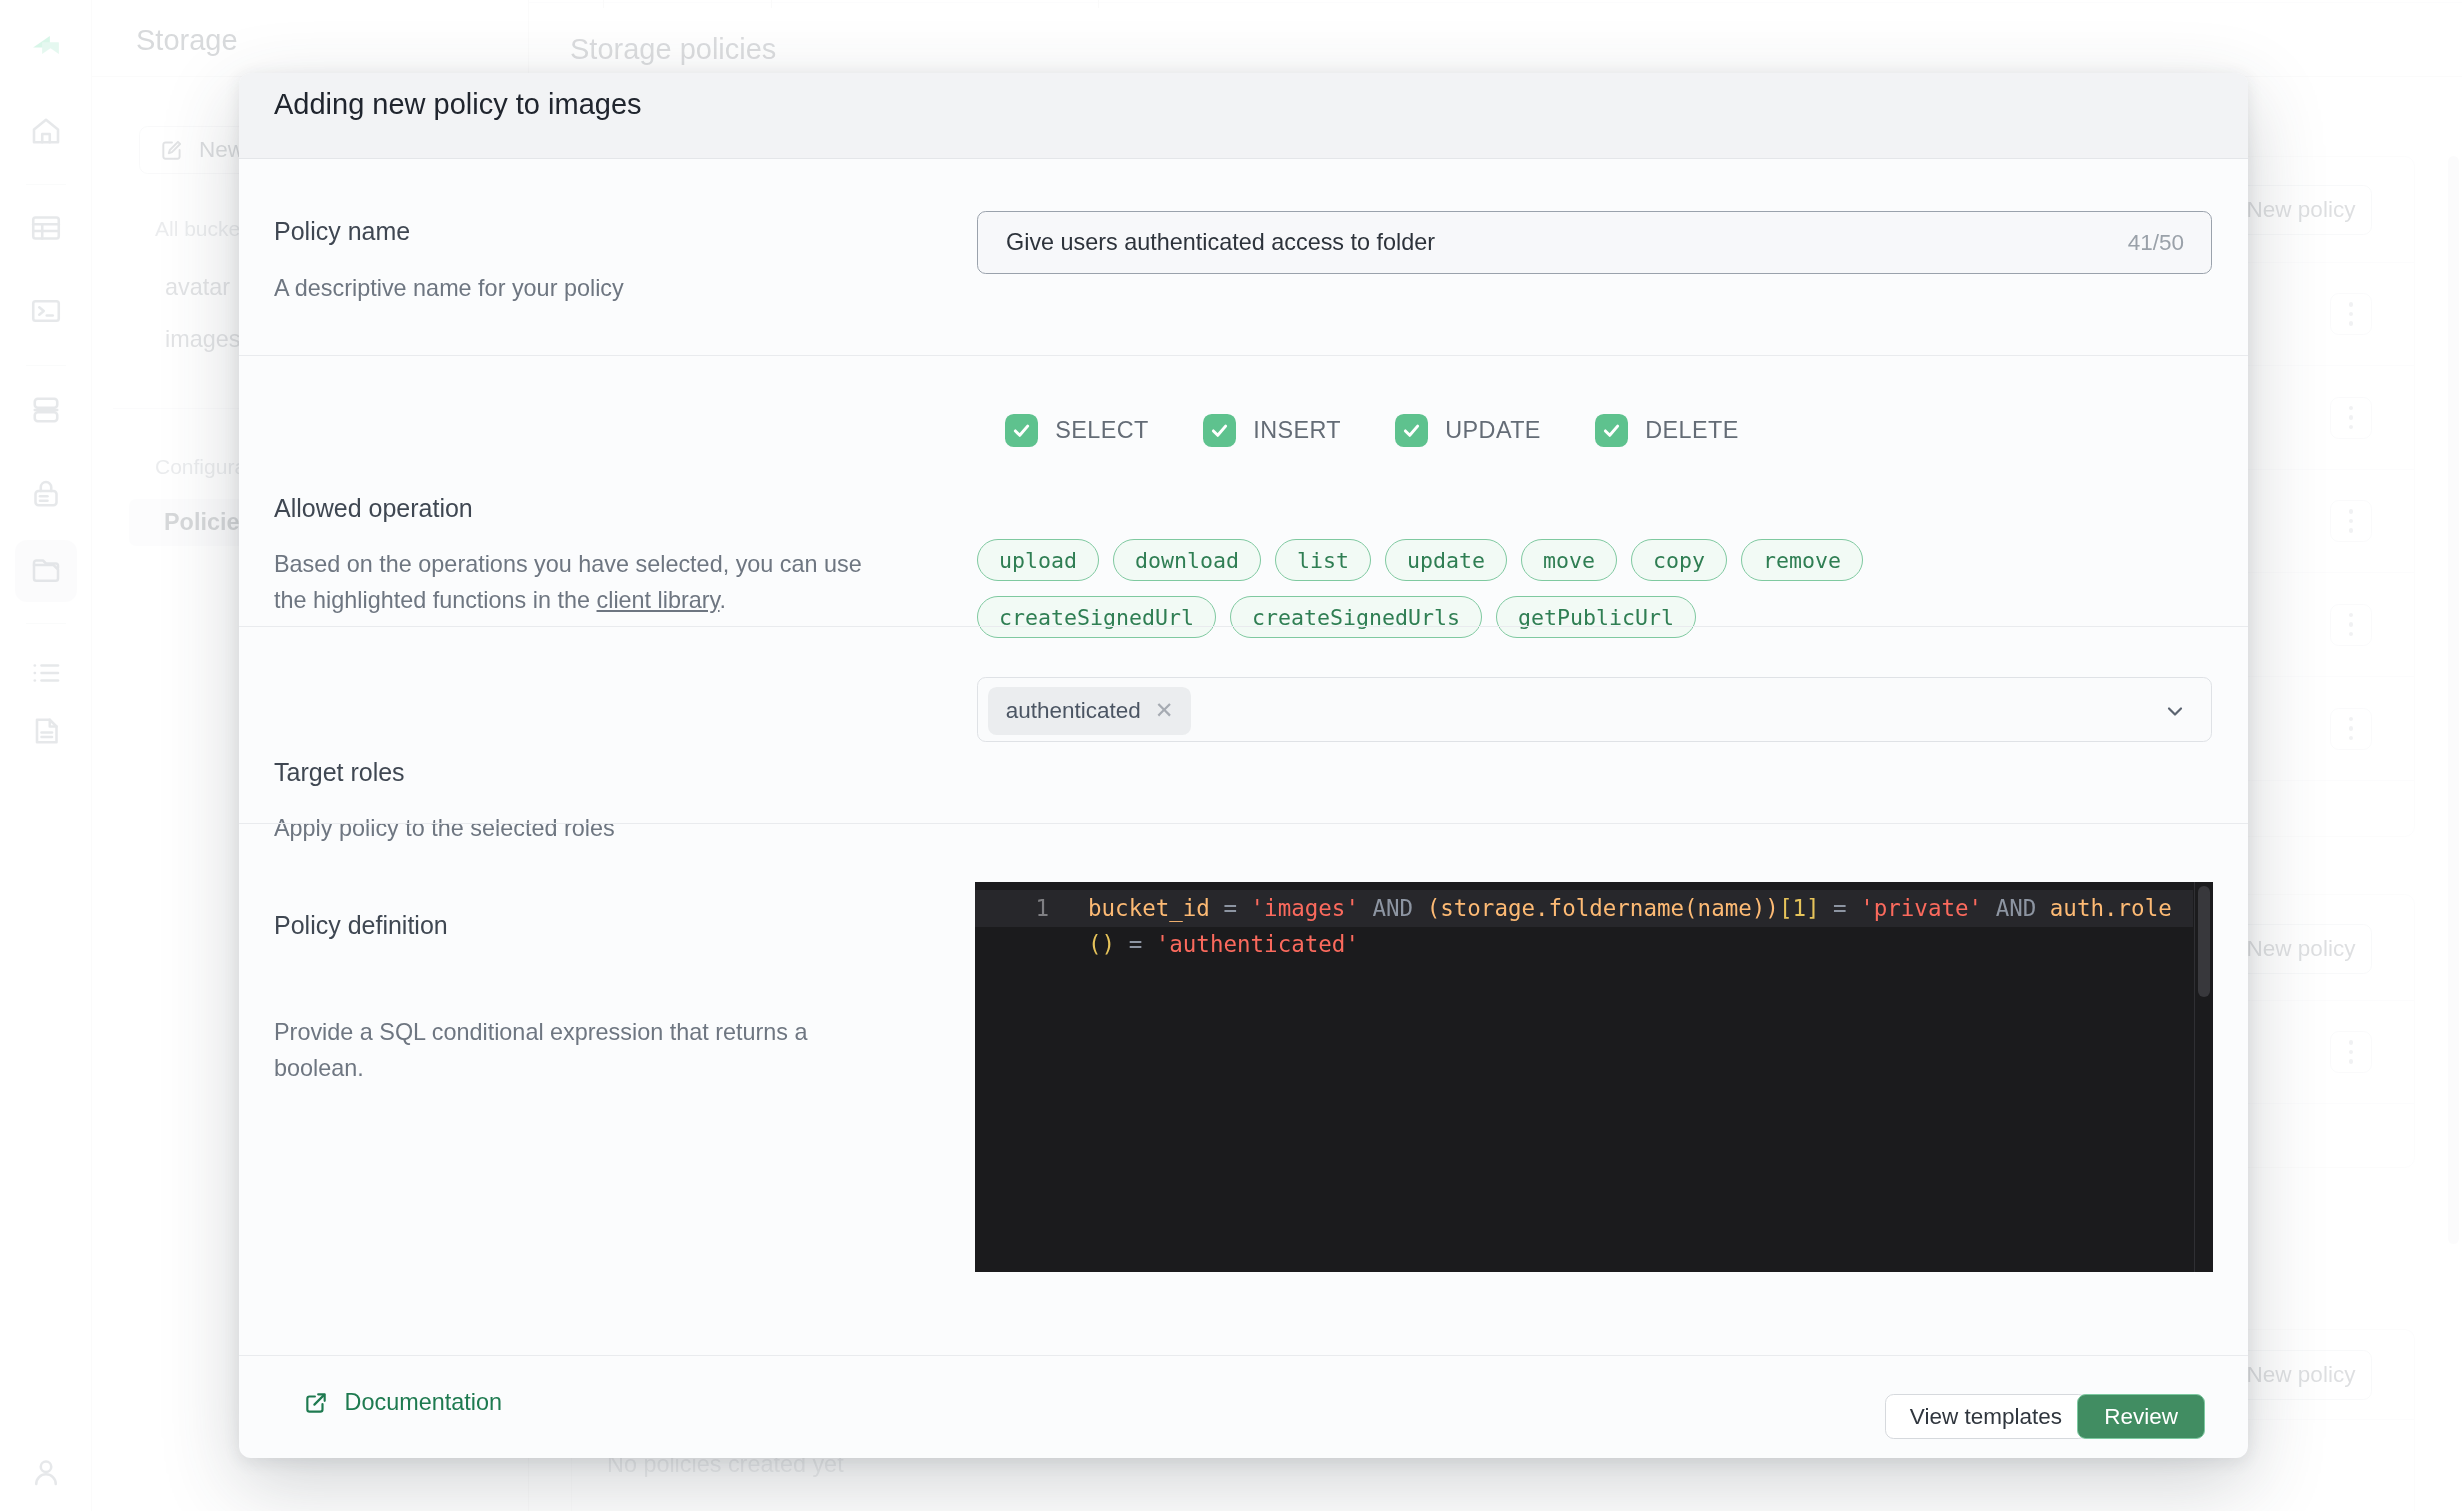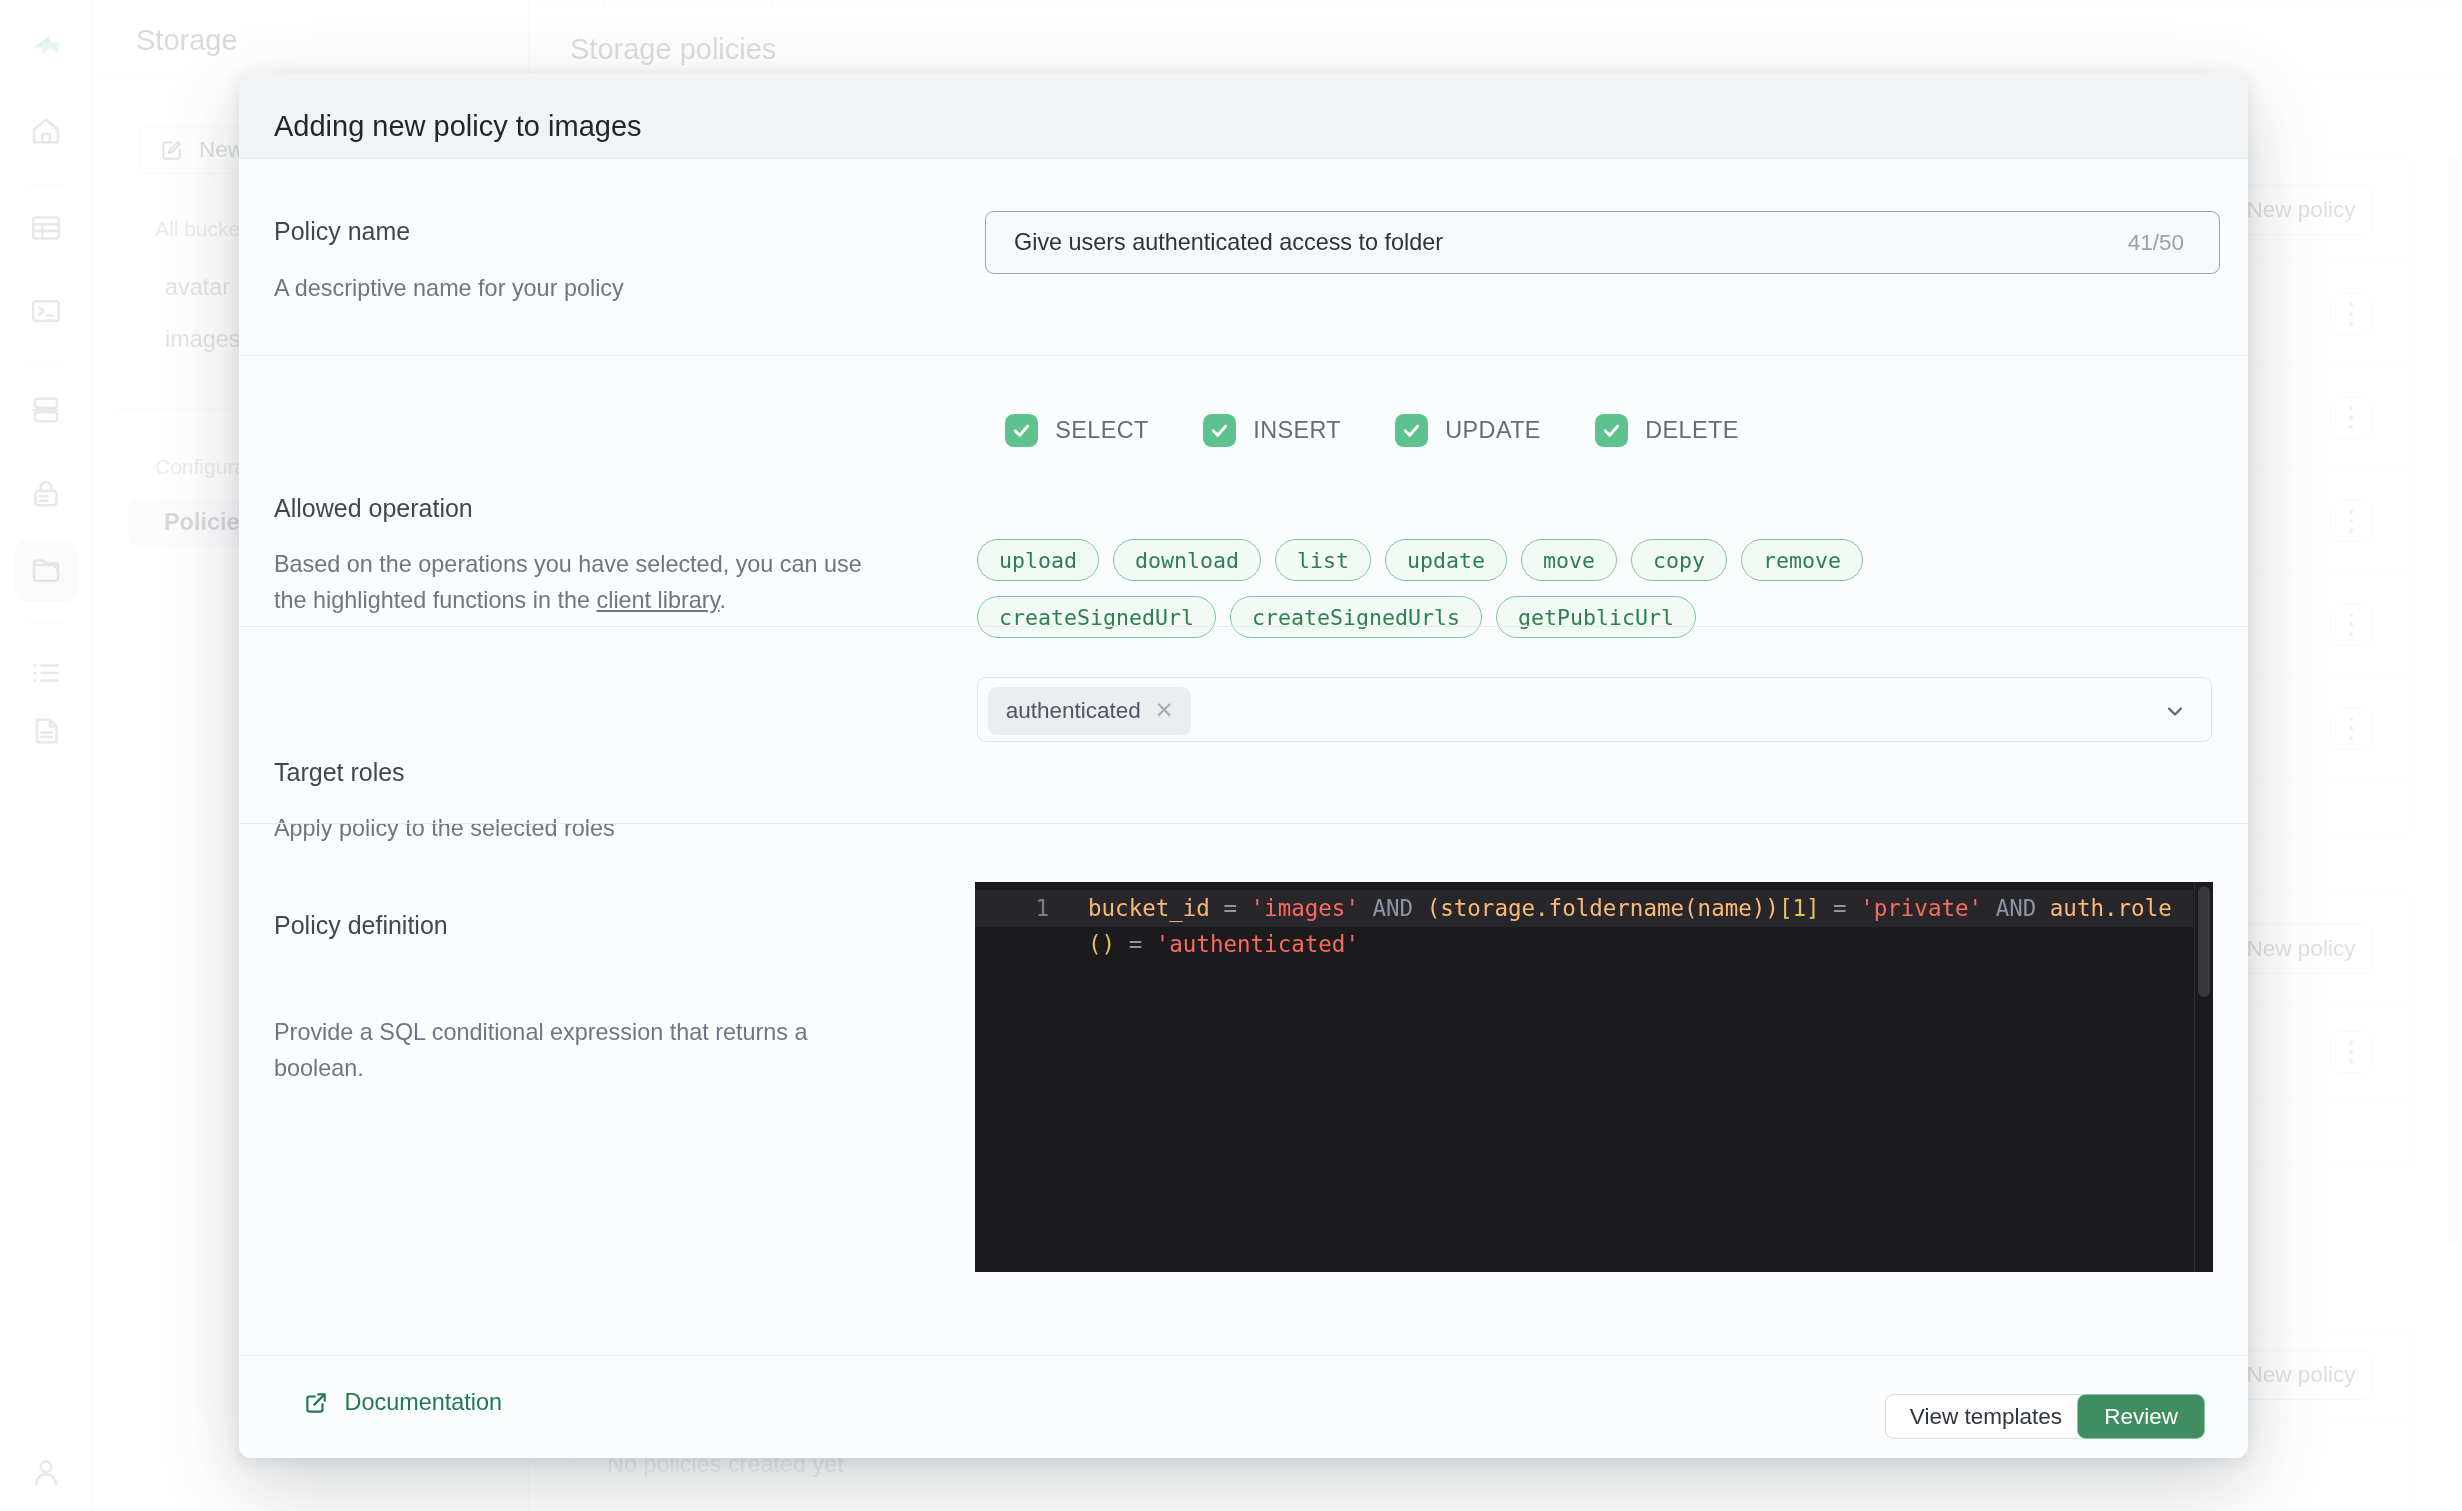--- a/index.html
+++ b/index.html
@@ -43,28 +43,28 @@
   .kebab-btn i { width:4.3px; height:4.3px; border-radius:50%; background:#b6bac0; }
   .empty-text { position:absolute; left:35px; top:31px; font-size:23.4px; color:#a9aeb4; white-space:nowrap; }
   #page-scrollbar { position:absolute; right:3.5px; top:156px; width:10.4px; height:1088px; background:#ececee; border-radius:5.2px; }
 
   
   #dim-overlay { position:absolute; left:0; top:0; width:100%; height:100%; background:rgba(255,255,255,0.80); }
 
   
   #modal { position:absolute; left:239px; top:73px; width:2009px; height:1385px; background:#fbfcfd; border-radius:12px; box-shadow:0 26px 78px rgba(50,60,70,0.22), 0 3.5px 15.6px rgba(50,60,70,0.10); }
   #modal-header { position:absolute; left:0; top:0; width:100%; height:86px; background:#f2f3f5; border-bottom:0.9px solid #e4e6e9; border-radius:12px 12px 0 0; }
-  #modal-title { position:absolute; left:35px; top:37px; font-size:29px; font-weight:500; color:#20252e; }
+  #modal-title { position:absolute; left:35px; top:15px; font-size:29px; font-weight:500; color:#20252e; }
   .sec-divider { position:absolute; left:0; width:100%; height:0.9px; background:#e9ebee; }
   .sec-label { position:absolute; left:35px; font-size:25px; color:#3f4752; }
   .sec-desc  { position:absolute; left:35px; font-size:23.4px; color:#6e7681; line-height:36px; }
   .link { text-decoration:underline; color:#6e7681; cursor:pointer; }
 
   #policy-name-input-wrap { position:absolute; left:738px; top:138px; width:1235px; height:63px; }
-  #policy-name-input { width:100%; height:100%; background:#f7f8fa; border:0.9px solid #9aa2ac; border-radius:8.7px; font-size:23.4px; color:#2d333b; padding:0 104px 0 28px; font-family:"Liberation Sans",sans-serif; outline:none;margin-left:8px; }
+  #policy-name-input { width:100%; height:100%; background:#f7f8fa; border:0.9px solid #9aa2ac; border-radius:8.7px; font-size:23.4px; color:#2d333b; padding:0 104px 0 28px; font-family:"Liberation Sans",sans-serif; outline:none; }
   #char-counter { position:absolute; right:28px; top:19px; font-size:22.5px; color:#9aa1a9; }
 
   #operations-row { position:absolute; left:738px; top:341px; height:35px; }
   .op-group { position:absolute; top:0; display:flex; align-items:center; gap:17.3px; cursor:pointer;padding-left:28px; }
   .checkbox { width:33px; height:33px; background:#5ec28e; border-radius:8.7px; display:flex; align-items:center; justify-content:center; }
   .checkbox svg { width:21px; height:21px; stroke:#ffffff; stroke-width:3.4; fill:none; stroke-linecap:round; stroke-linejoin:round; }
   .op-label { font-size:23.4px; color:#646c76; letter-spacing:0.4px; }
 
   .pills-row { position:absolute; left:738px; display:flex; gap:14px; }
   .pill { height:42px; display:inline-flex; align-items:center; padding:0 21px; border:1.3px solid #7fc9a0; border-radius:21px; background:#f2faf5; font-family:"DejaVu Sans Mono","Liberation Mono",monospace; font-size:21.6px; color:#2f7e53; }

